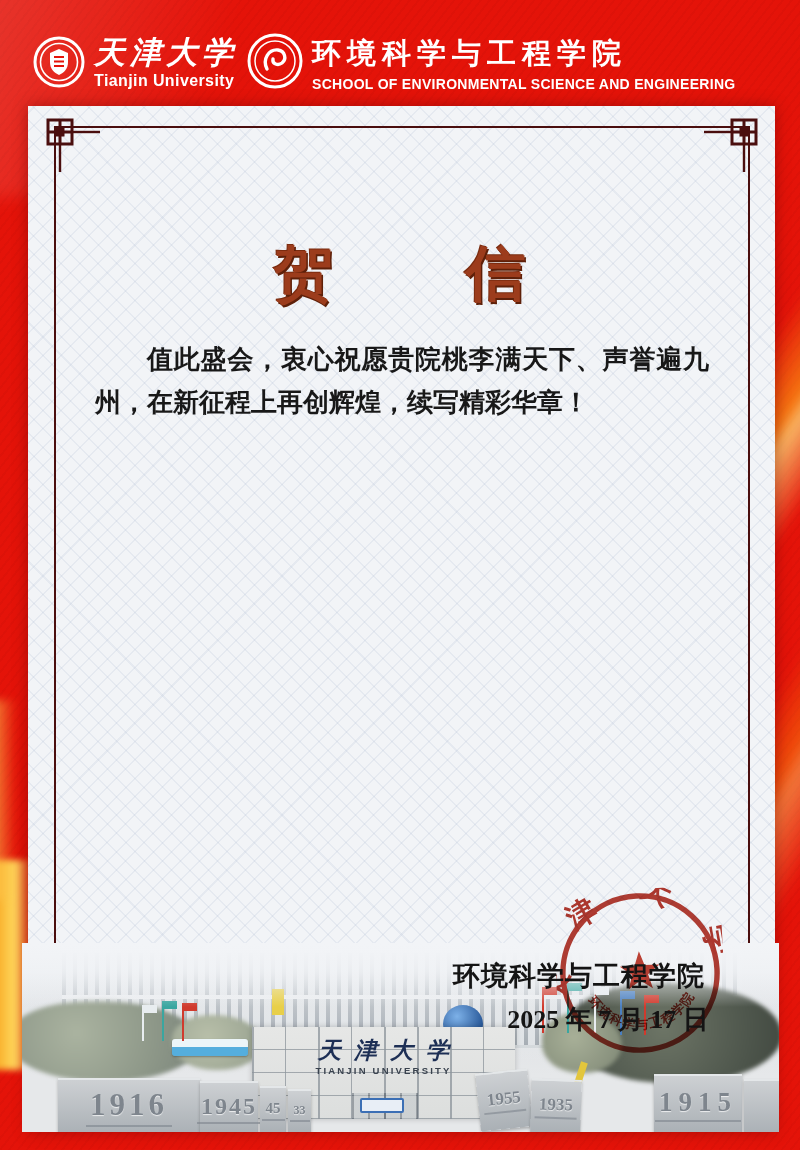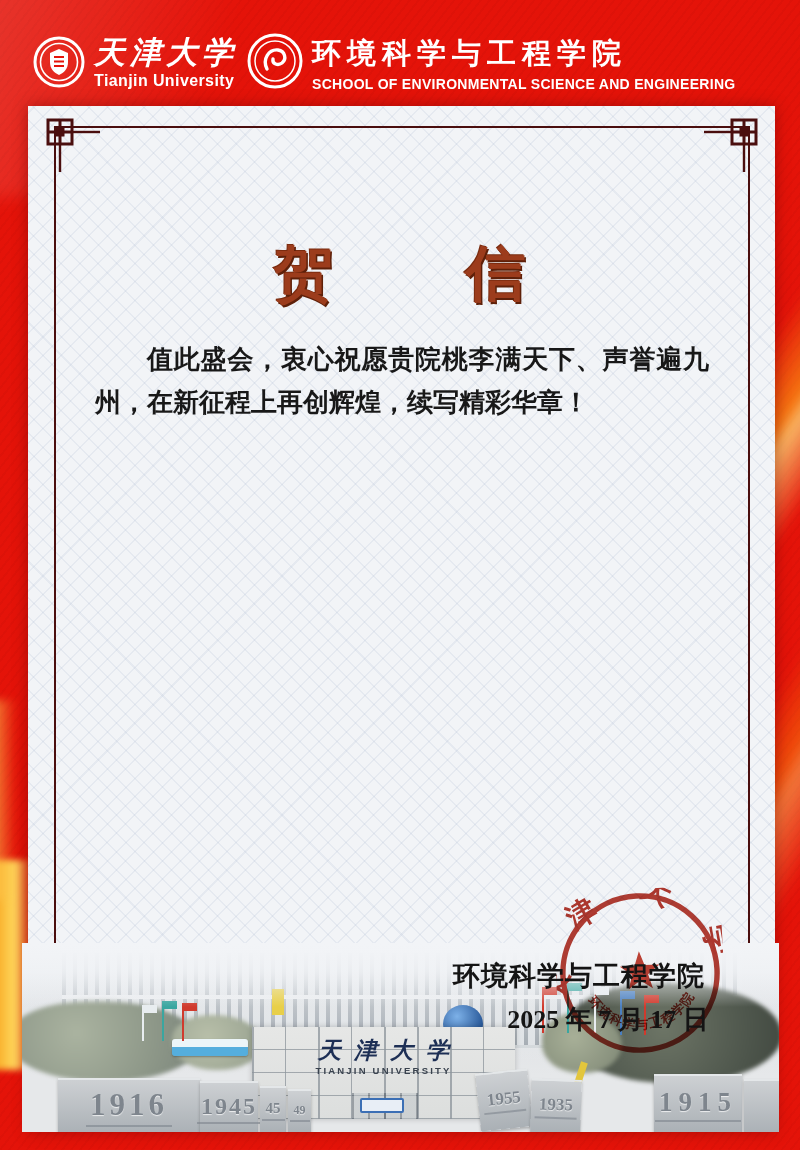--- a/index.html
+++ b/index.html
@@ -282,21 +282,21 @@
       <div class="ph stone st-1925">
           <span>1916</span>
         </div>
       <div class="ph stone st-1945">
           <span>1945</span>
         </div>
       <div class="ph stone st-45">
           <span>45</span>
         </div>
       <div class="ph stone st-55">
-          <span>49</span>
+          <span>33</span>
         </div>
       <div class="ph stone st-1955">
           <span>1955</span>
         </div>
       <div class="ph stone st-1935">
           <span>1935</span>
         </div>
       <div class="ph stone st-1915">
           <span>1915</span>
         </div>

